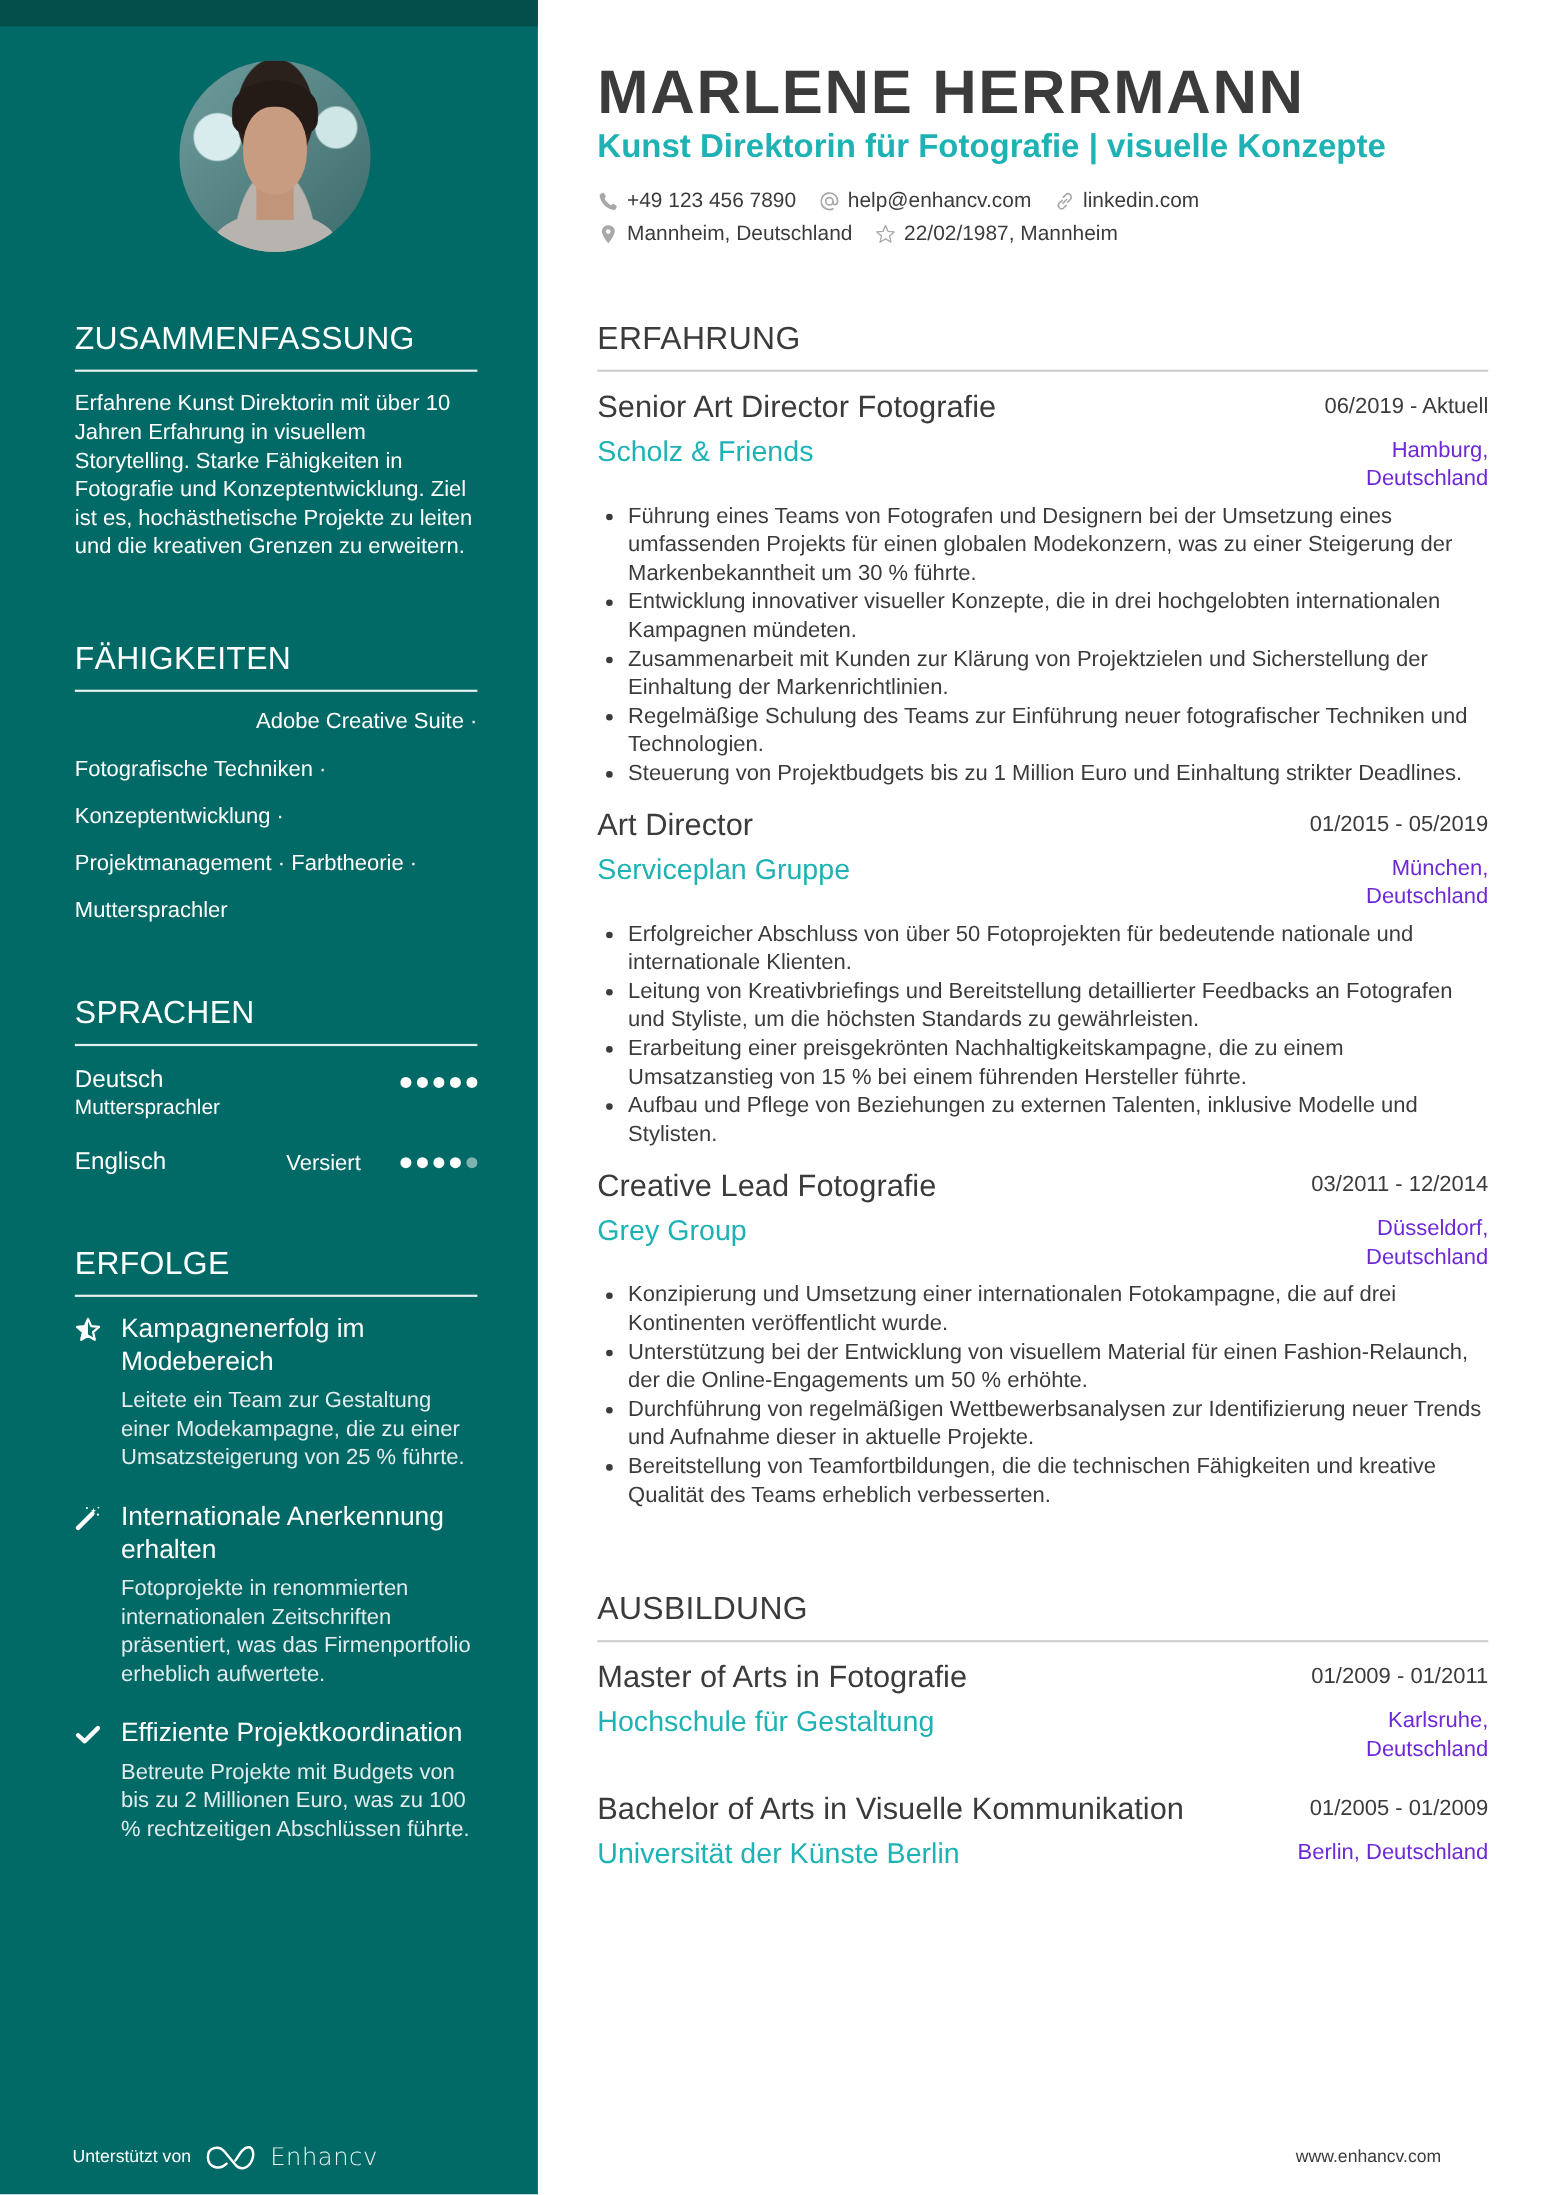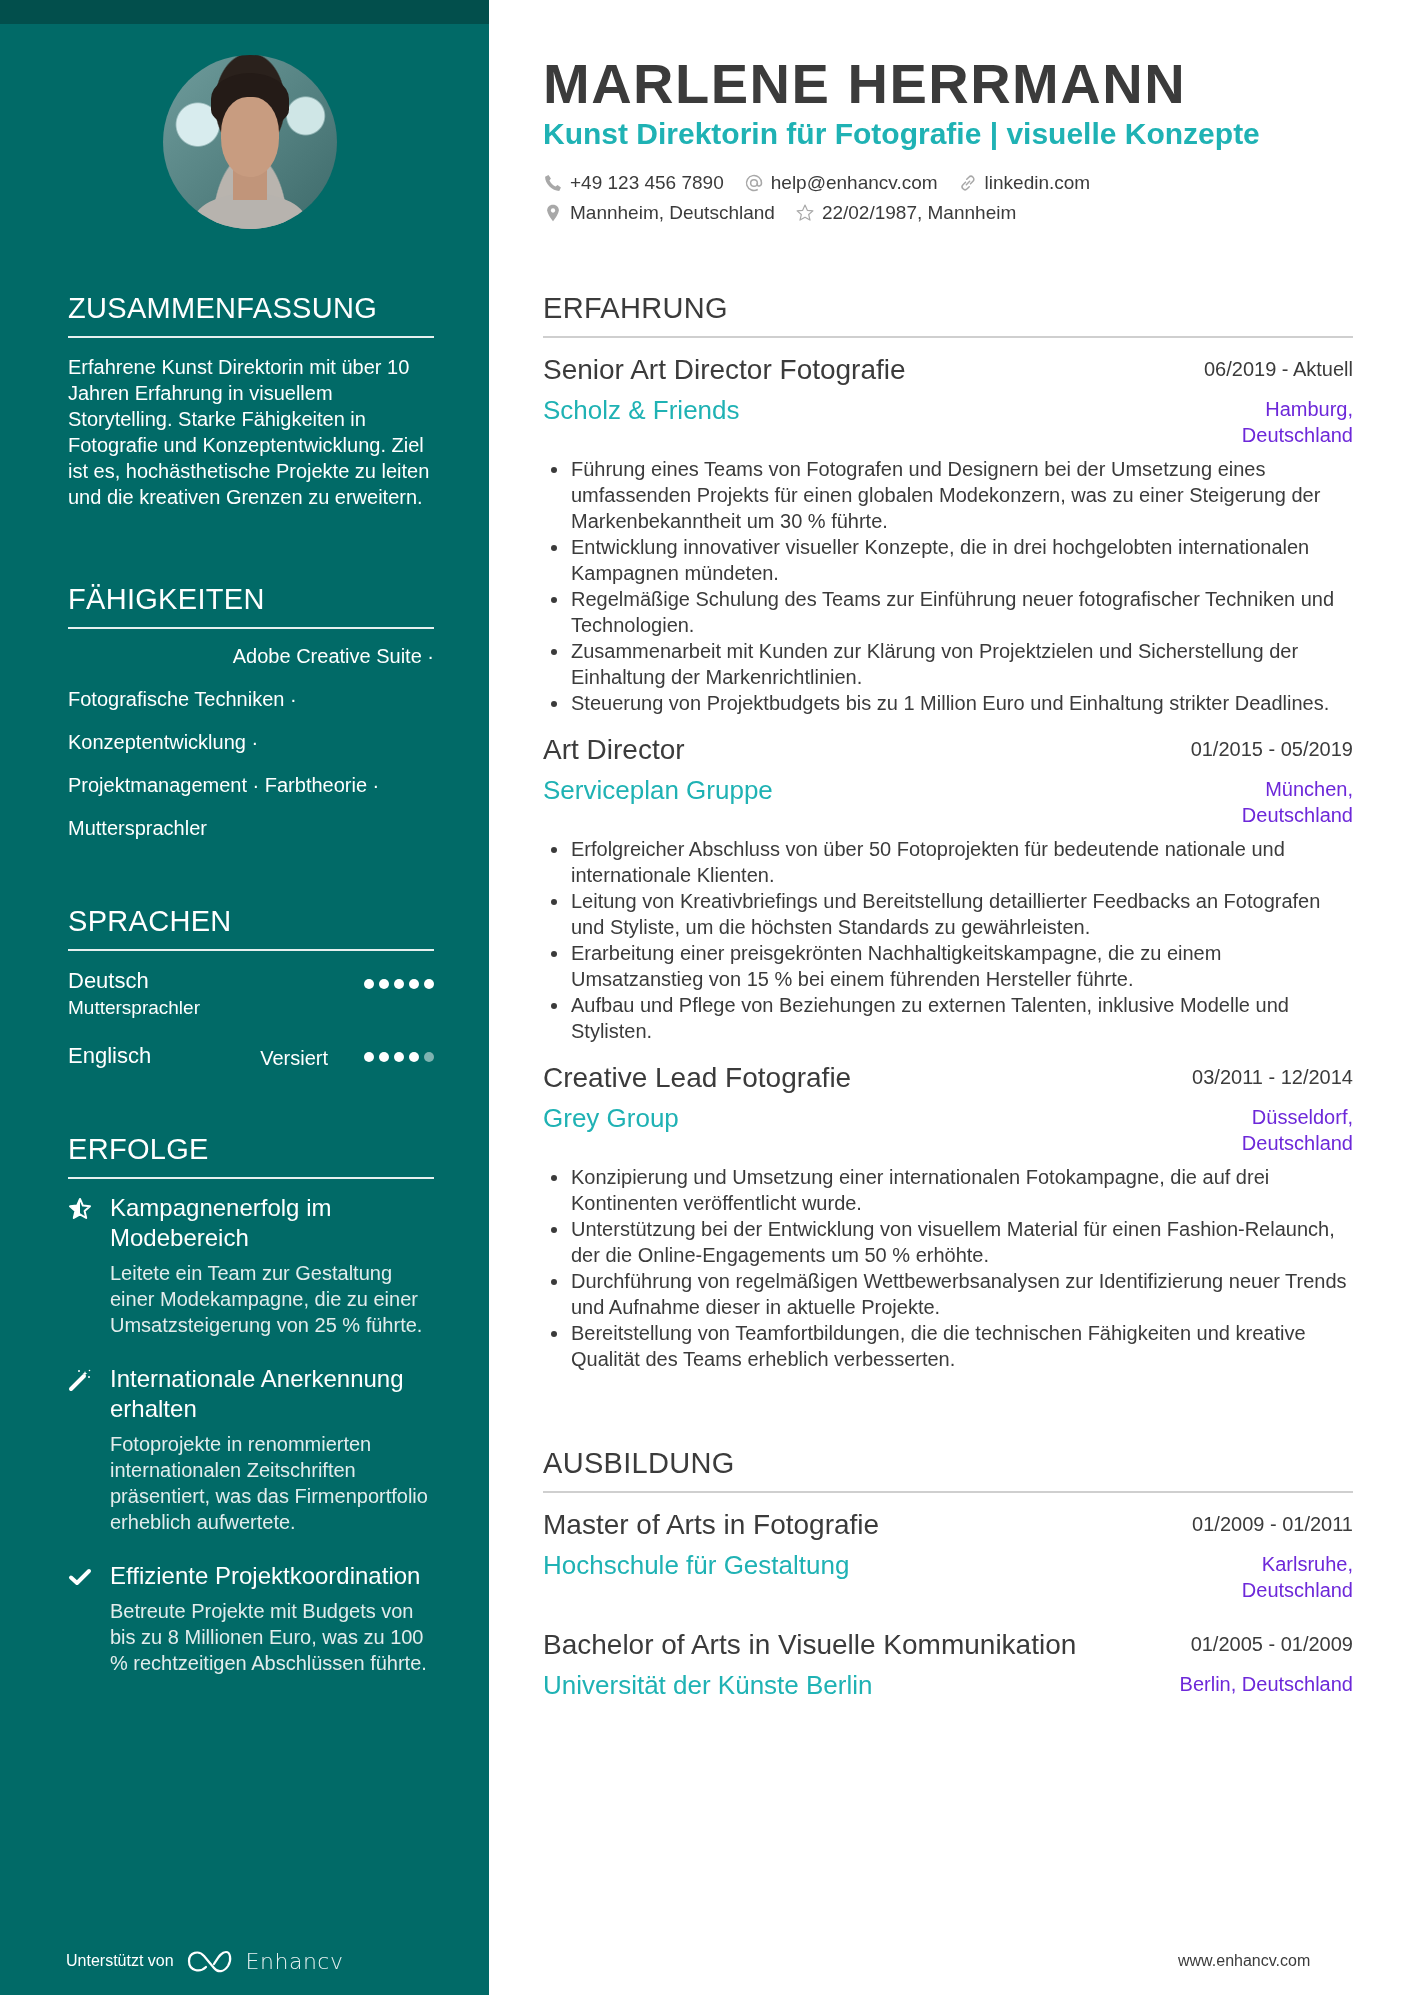--- a/index.html
+++ b/index.html
@@ -155,21 +155,21 @@
       </svg>
       <div class="ach-title">Internationale Anerkennung erhalten</div>
       <div class="ach-desc">Fotoprojekte in renommierten internationalen Zeitschriften präsentiert, was das Firmenportfolio erheblich aufwertete.</div>
     </div>
 
     <div class="ach" style="margin-top:26px;">
       <svg class="ach-icon" viewBox="0 0 24 24">
         <path d="M3 12.5 L9 18 L21 6" fill="none" stroke="#fff" stroke-width="4" stroke-linecap="round" stroke-linejoin="round"></path>
       </svg>
       <div class="ach-title">Effiziente Projektkoordination</div>
-      <div class="ach-desc">Betreute Projekte mit Budgets von bis zu 8 Millionen Euro, was zu 100 % rechtzeitigen Abschlüssen führte.</div>
+      <div class="ach-desc">Betreute Projekte mit Budgets von bis zu 2 Millionen Euro, was zu 100 % rechtzeitigen Abschlüssen führte.</div>
     </div>
   </div>
 
   <div class="powered">
     <span class="powered-label">Unterstützt von</span>
     <svg width="48" height="26" viewBox="0 0 48 26">
       <path d="M20 19 C14 25 3 23 3 13 C3 4 13 2 18 8 L28 20 C32 25 38 24 42 18 C46 11 44 4 40 4 C35 4 32 10 28 16" fill="none" stroke="#fff" stroke-width="2.2" stroke-linecap="round"></path>
     </svg>
     <span class="brand">Enhancv</span>
   </div>
@@ -227,22 +227,22 @@
         <div class="entry-title">Senior Art Director Fotografie</div>
         <div class="entry-date">06/2019 - Aktuell</div>
       </div>
       <div class="entry-sub" style="height:58px;">
         <div class="entry-company">Scholz &amp; Friends</div>
         <div class="entry-loc" style="width:140px;">Hamburg, Deutschland</div>
       </div>
       <ul class="bullets">
         <li>Führung eines Teams von Fotografen und Designern bei der Umsetzung eines umfassenden Projekts für einen globalen Modekonzern, was zu einer Steigerung der Markenbekanntheit um 30 % führte.</li>
         <li>Entwicklung innovativer visueller Konzepte, die in drei hochgelobten internationalen Kampagnen mündeten.</li>
+        <li>Zusammenarbeit mit Kunden zur Klärung von Projektzielen und Sicherstellung der Einhaltung der Markenrichtlinien.</li>
         <li>Regelmäßige Schulung des Teams zur Einführung neuer fotografischer Techniken und Technologien.</li>
-        <li>Zusammenarbeit mit Kunden zur Klärung von Projektzielen und Sicherstellung der Einhaltung der Markenrichtlinien.</li>
         <li>Steuerung von Projektbudgets bis zu 1 Million Euro und Einhaltung strikter Deadlines.</li>
       </ul>
     </div>
 
     <div class="entry" style="margin-top:16px;">
       <div class="entry-head">
         <div class="entry-title">Art Director</div>
         <div class="entry-date">01/2015 - 05/2019</div>
       </div>
       <div class="entry-sub" style="height:58px;">

